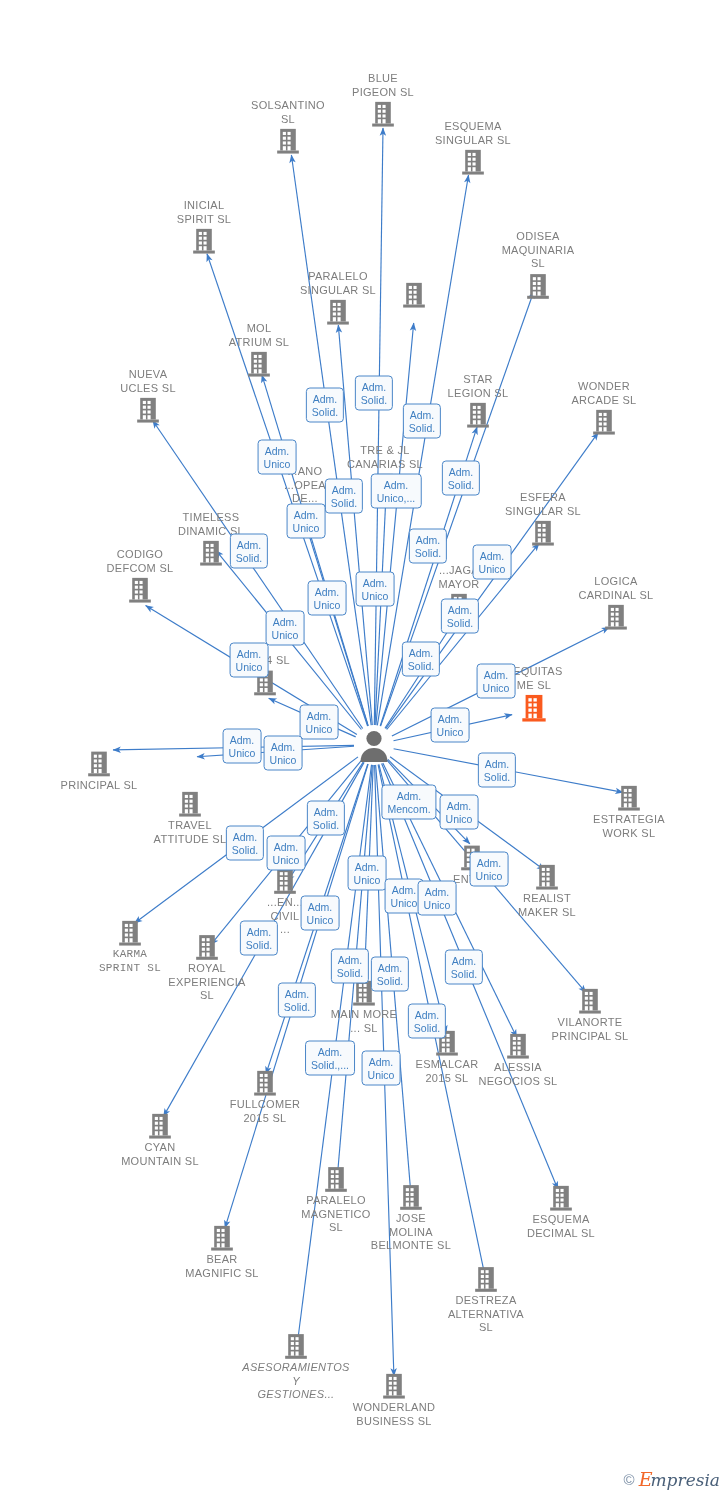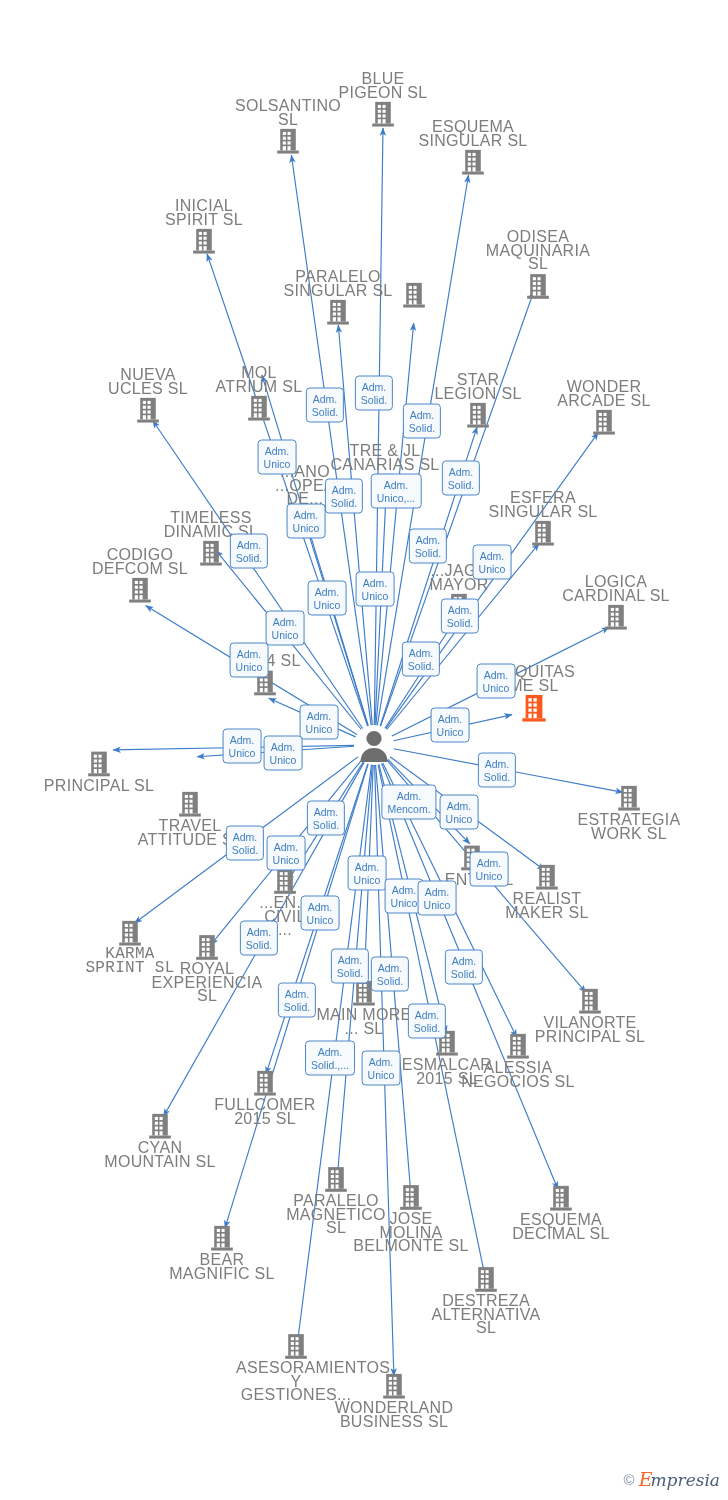--- a/index.html
+++ b/index.html
@@ -2,21 +2,21 @@
 <html><head>
 <meta charset="utf-8">
 <style>
   html,body{margin:0;padding:0;background:#ffffff;}
   body{font-family:"Liberation Sans", sans-serif;}
   #stage{position:relative;width:728px;height:1500px;overflow:hidden;background:#fff;}
   #edges{position:absolute;left:0;top:0;width:728px;height:1500px;}
 
   .node{position:absolute;transform:translate(-50%,-50%);text-align:center;width:120px;}
   .node .glyph{display:block;margin:0 auto;}
-  .node .cap{display:block;font-size:16px;line-height:13.5px;color:#808080;
+  .node .cap{display:block;font-size:11px;line-height:13.5px;color:#808080;
              letter-spacing:.3px;white-space:pre-line;font-weight:400;}
   .node.co .cap{color:#7d7d7d;}
   .node.cap-above .cap{margin-bottom:1px;}
   .node.cap-below .cap{margin-top:1px;}
   .node.focus .cap{color:#7d7d7d;}
 
   .person{position:absolute;transform:translate(-50%,-50%);text-align:center;width:130px;}
   .person .cap{display:block;font-size:12.5px;line-height:15px;color:#8a8a8a;white-space:pre-line;}
 
   .rel{position:absolute;transform:translate(-50%,-50%);
@@ -203,21 +203,21 @@
             <rect x="19.8" y="5.5" width="0" height="0"></rect>
             <rect x="9" y="11" width="3.6" height="3.6"></rect>
             <rect x="14.4" y="11" width="3.6" height="3.6"></rect>
             <rect x="9" y="16.5" width="3.6" height="3.6"></rect>
             <rect x="14.4" y="16.5" width="3.6" height="3.6"></rect>
             <rect x="9" y="22" width="3.6" height="4.8"></rect>
             <rect x="14.4" y="22" width="3.6" height="4.8"></rect>
           </g>
         </svg>
       </div>
-      <div class="node co cap-above" style="left: 259px; top: 350px; margin-top: 44px;">
+      <div class="node co cap-above" style="left: 259px; top: 350px;">
         <span class="cap">MOL<br>ATRIUM  SL</span>
         <svg class="glyph" width="26" height="28" viewBox="0 0 30 32">
           <rect x="6" y="2" width="18" height="25" fill="#808080"></rect>
           <rect x="2.5" y="27" width="25" height="3.5" fill="#808080"></rect>
           <g fill="#ffffff">
             <rect x="9" y="5.5" width="3.6" height="3.6"></rect>
             <rect x="14.4" y="5.5" width="3.6" height="3.6"></rect>
             <rect x="19.8" y="5.5" width="0" height="0"></rect>
             <rect x="9" y="11" width="3.6" height="3.6"></rect>
             <rect x="14.4" y="11" width="3.6" height="3.6"></rect>
@@ -779,21 +779,21 @@
             <rect x="9" y="11" width="3.6" height="3.6"></rect>
             <rect x="14.4" y="11" width="3.6" height="3.6"></rect>
             <rect x="9" y="16.5" width="3.6" height="3.6"></rect>
             <rect x="14.4" y="16.5" width="3.6" height="3.6"></rect>
             <rect x="9" y="22" width="3.6" height="4.8"></rect>
             <rect x="14.4" y="22" width="3.6" height="4.8"></rect>
           </g>
         </svg>
         <span class="cap">DESTREZA<br>ALTERNATIVA<br>SL</span>
       </div>
-      <div class="node co cap-below" style="left: 296px; top: 1367px;">
+      <div class="node co cap-below" style="left: 296px; top: 1367px; font-style: italic;">
         <svg class="glyph" width="26" height="28" viewBox="0 0 30 32">
           <rect x="6" y="2" width="18" height="25" fill="#808080"></rect>
           <rect x="2.5" y="27" width="25" height="3.5" fill="#808080"></rect>
           <g fill="#ffffff">
             <rect x="9" y="5.5" width="3.6" height="3.6"></rect>
             <rect x="14.4" y="5.5" width="3.6" height="3.6"></rect>
             <rect x="19.8" y="5.5" width="0" height="0"></rect>
             <rect x="9" y="11" width="3.6" height="3.6"></rect>
             <rect x="14.4" y="11" width="3.6" height="3.6"></rect>
             <rect x="9" y="16.5" width="3.6" height="3.6"></rect>

